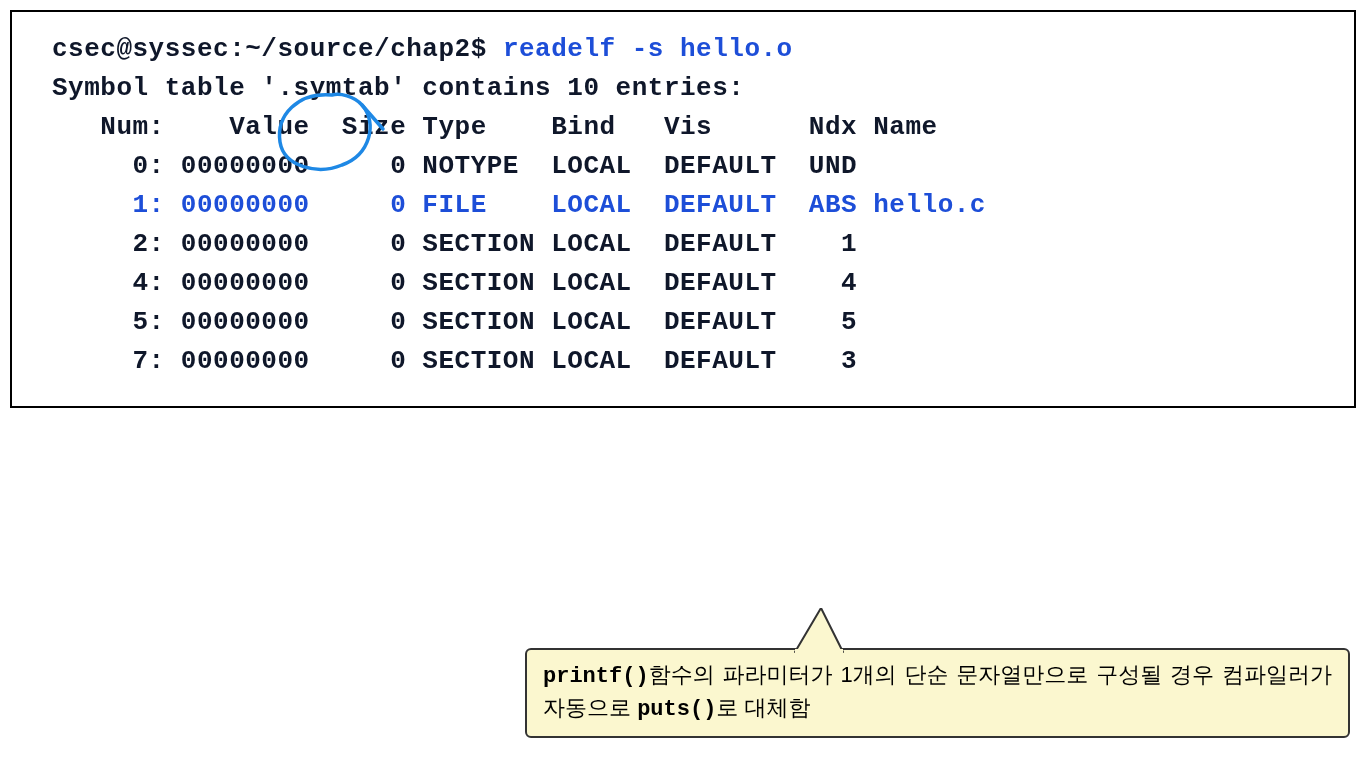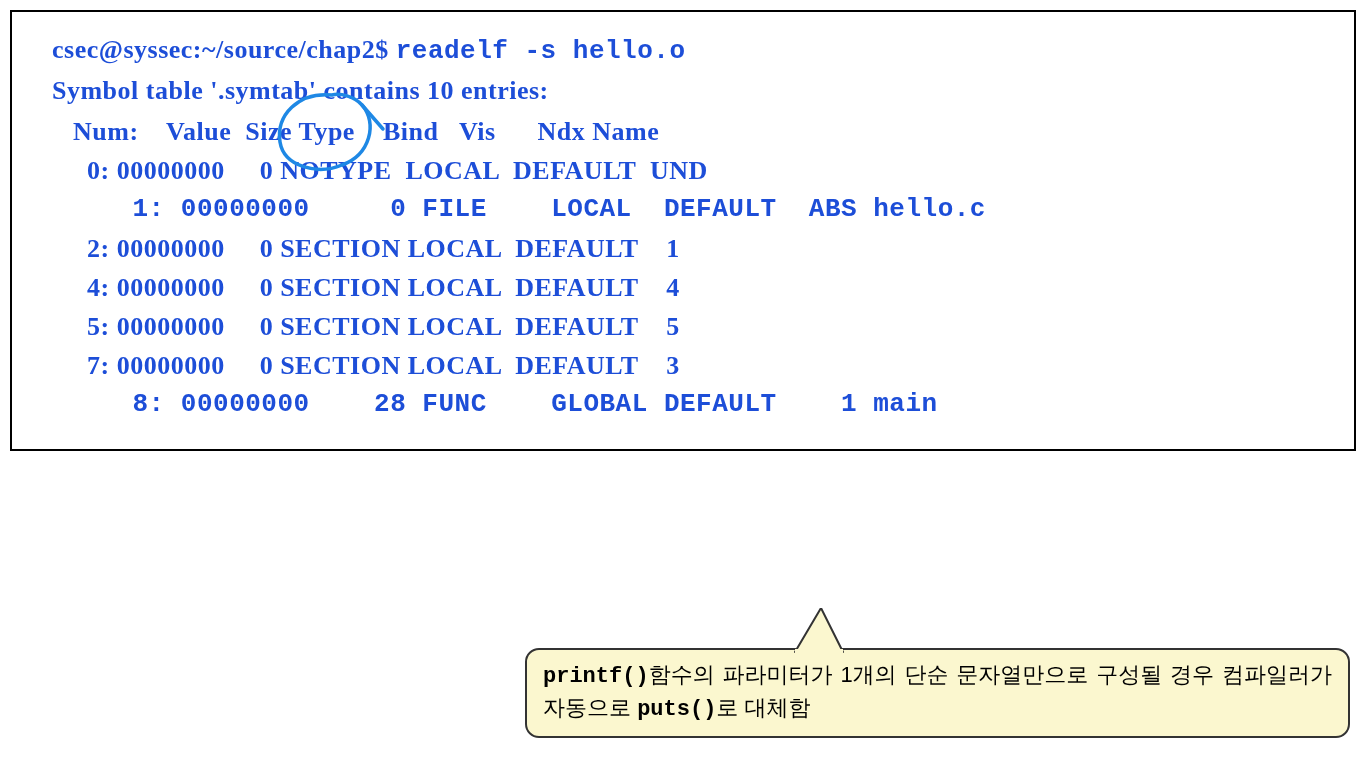--- a/index.html
+++ b/index.html
@@ -18,21 +18,21 @@
       position: relative;
     }
     .line {
       font-size: 26px;
       font-weight: bold;
       white-space: pre;
       line-height: 1.5;
       letter-spacing: 0.5px;
     }
     .blue { color: #1d4ed8; }
-    .black { color: #1d4ed8; font-family: Liberation Serif, serif; }
+    .black { color: #0f172a; }
     .annotation-circle {
       position: absolute;
       top: 75px;
       left: 258px;
       width: 125px;
       height: 92px;
       pointer-events: none;
     }
     .callout {
       position: absolute;
@@ -43,21 +43,21 @@
     .callout-pointer {
       position: absolute;
       top: -40px;
       left: 258px;
       width: 80px;
       height: 45px;
     }
     .callout-box {
       background: #fbf7cf;
       border: 2px solid #333;
-      border-radius: 14px;
+      border-radius: 6px;
       padding: 10px 16px;
       font-size: 22px;
       line-height: 1.4;
       font-family: "Malgun Gothic", sans-serif;
       text-align: justify;
     }
     .callout-box .mono { font-family: "Courier New", monospace; font-weight: bold; }
   </style>
 </head>
 <body>
@@ -67,21 +67,20 @@
   <div class="line"></div>
   <div class="line"><span class="black">Symbol table '</span><span class="black">.symtab</span><span class="black">' contains 10 entries:</span></div>
   <div class="line black">   Num:    Value  Size Type    Bind   Vis      Ndx Name</div>
   <div id="rows-container">
       <div class="line black">     0: 00000000     0 NOTYPE  LOCAL  DEFAULT  UND </div>
       <div class="line blue">     1: 00000000     0 FILE    LOCAL  DEFAULT  ABS hello.c</div>
       <div class="line black">     2: 00000000     0 SECTION LOCAL  DEFAULT    1 </div>
       <div class="line black">     4: 00000000     0 SECTION LOCAL  DEFAULT    4 </div>
       <div class="line black">     5: 00000000     0 SECTION LOCAL  DEFAULT    5 </div>
       <div class="line black">     7: 00000000     0 SECTION LOCAL  DEFAULT    3 </div>
-      <div class="line blue">     8: 00000000    28 FUNC    GLOBAL DEFAULT    1 main</div>
     </div>
 
   <svg class="annotation-circle" viewBox="0 0 125 92">
     <path d="M 62 8 C 28 5, 6 28, 10 55 C 14 80, 48 88, 72 78 C 100 68, 108 36, 92 18 C 84 9, 70 6, 62 8" stroke="#1e88e5" stroke-width="3.5" fill="none" stroke-linecap="round"></path>
     <path d="M 92 18 L 113 42" stroke="#1e88e5" stroke-width="3.5" fill="none" stroke-linecap="round"></path>
   </svg>
 </div>
 
 <div class="callout">
   <svg class="callout-pointer" viewBox="0 0 80 45">

